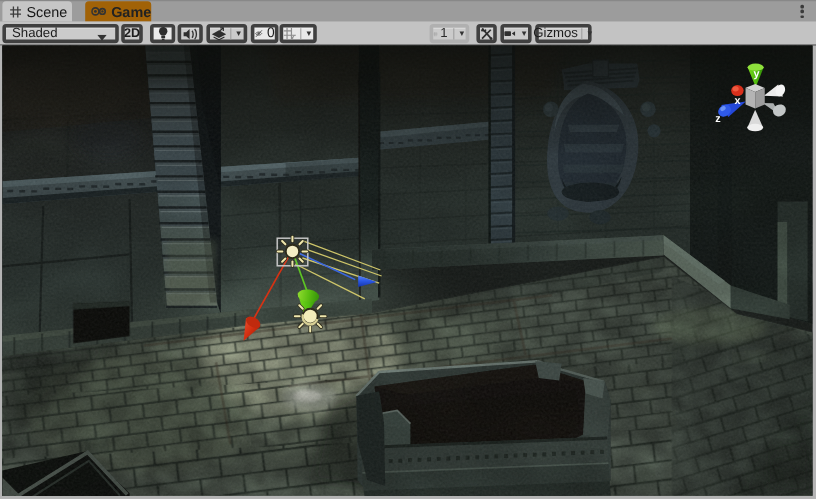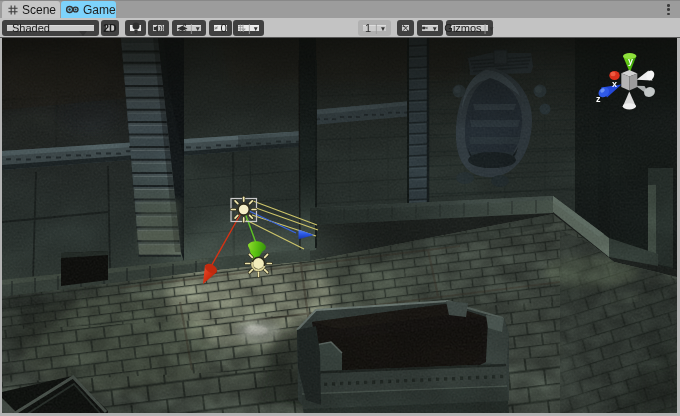--- a/index.html
+++ b/index.html
@@ -1,24 +1,24 @@
 <!DOCTYPE html>
 <html><head><meta charset="utf-8"><style>
 html,body{margin:0;padding:0;width:680px;height:416px;overflow:hidden;background:#b4b4b4;}
 *{box-sizing:border-box;font-family:"Liberation Sans",sans-serif;}
 .win{position:absolute;left:0;top:0;width:560px;height:416px;}
 .tabstrip{position:absolute;left:0;top:0;width:680px;height:18px;background:#9c9c9c;}
 .tabstrip::before{content:"";position:absolute;left:0;top:0;width:680px;height:1px;background:#888;}
 .tab{position:absolute;top:1px;height:17px;font-size:12px;color:#161616;display:flex;align-items:center;}
 .tab.scene{left:2px;width:58px;background:#c6c6c6;border-radius:3px 3px 0 0;padding-left:6px;}
-.tab.game{left:61px;width:55px;background:#7dd3fc;border-radius:3px 3px 0 0;padding-left:5px;color:#222;}
+.tab.game{left:71px;width:55px;background:#a16207;border-radius:3px 3px 0 0;padding-left:5px;color:#222;font-weight:bold;}
 .dots{position:absolute;right:10px;top:4px;width:3px;}
 .dots i{display:block;width:2.5px;height:2.5px;border-radius:50%;background:#3a3a3a;margin-bottom:1.8px;}
 .toolbar{position:absolute;left:0;top:18px;width:680px;height:20px;background:#c3c3c3;border-bottom:1px solid #565656;}
-.tb{position:absolute;top:2px;height:16px;background:#cbcbcb;border:5px solid #404040;border-radius:3px;font-size:11px;color:#1c1c1c;display:flex;align-items:center;justify-content:center;box-shadow:0 1px 0 rgba(255,255,255,0.35) inset;}
+.tb{position:absolute;top:2px;height:16px;background:#cbcbcb;border:3px solid #404040;border-radius:3px;font-size:11px;color:#1c1c1c;display:flex;align-items:center;justify-content:center;box-shadow:0 1px 0 rgba(255,255,255,0.35) inset;}
 .tb.lite{background:#e9e9e9;}
 .sep{color:#9a9a9a;font-size:10px;margin:0 2px;}
 .dn{font-size:6.5px;color:#333;}
 .sideL{position:absolute;left:0;top:38px;width:2px;height:378px;background:#b4b4b4;}
 .sideR{position:absolute;right:0;top:38px;width:3px;height:378px;background:#b4b4b4;}
 .sideB{position:absolute;left:0;bottom:0;width:680px;height:3px;background:#b4b4b4;}
 </style></head><body>
 <div class="win">
  <div class="tabstrip">
   <div class="tab scene"><svg width="10" height="10" viewBox="0 0 11 11" style="margin-right:4px">

